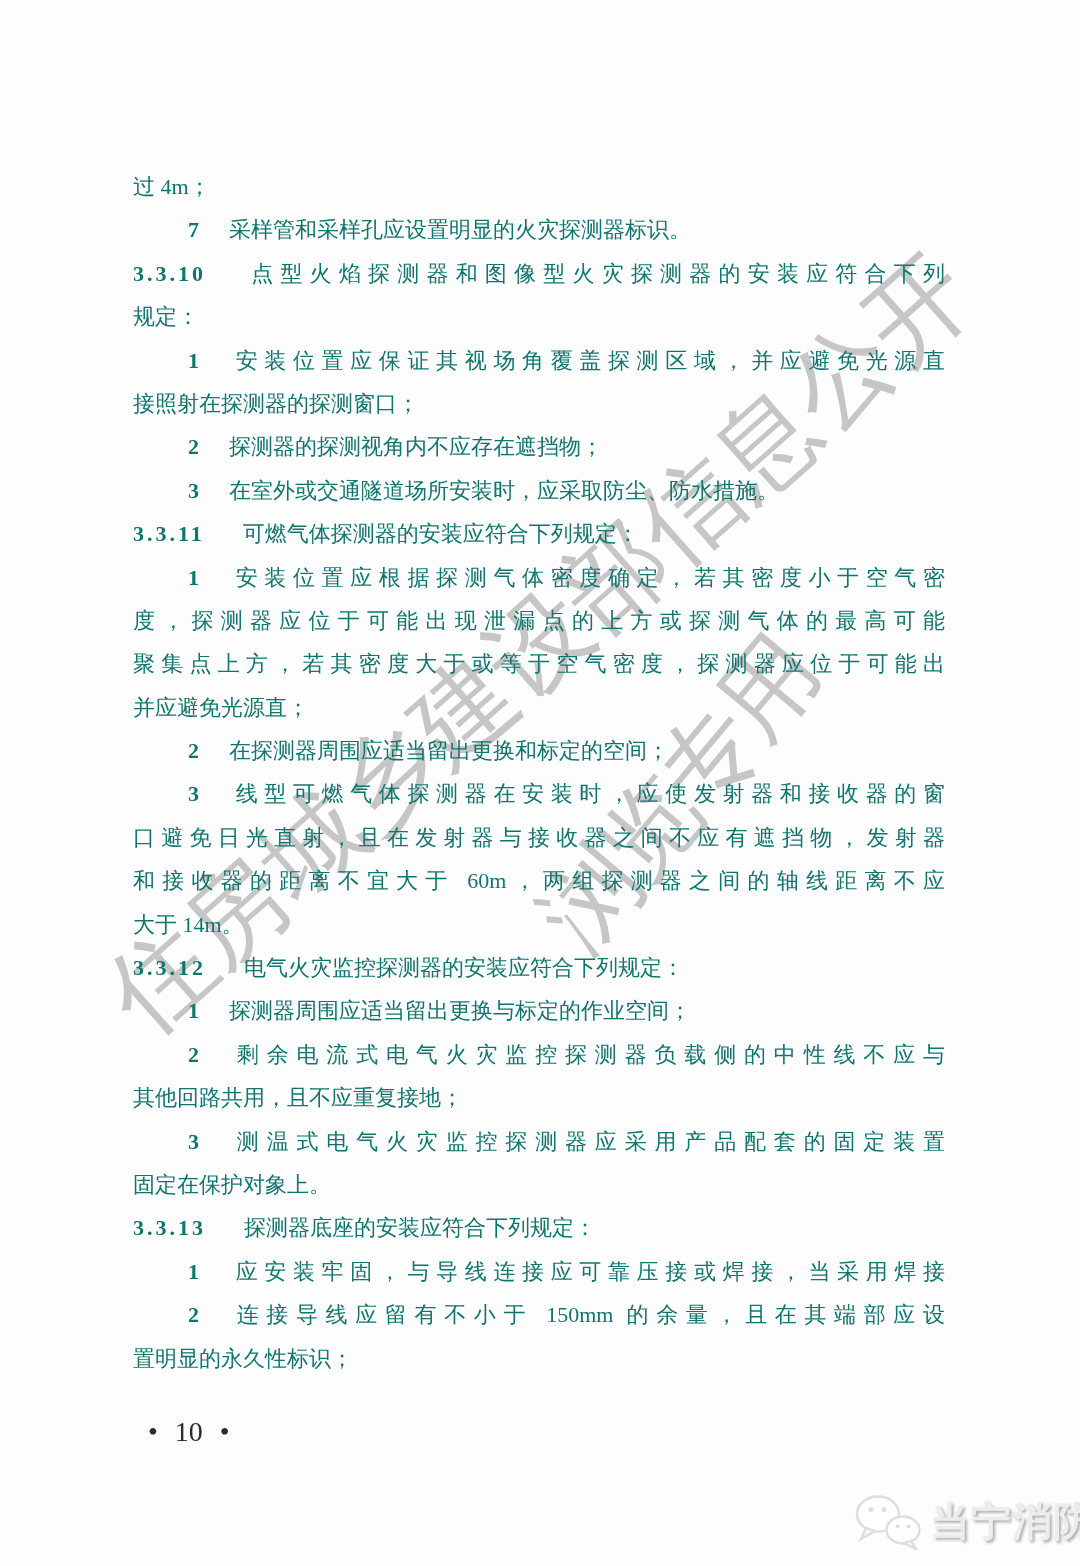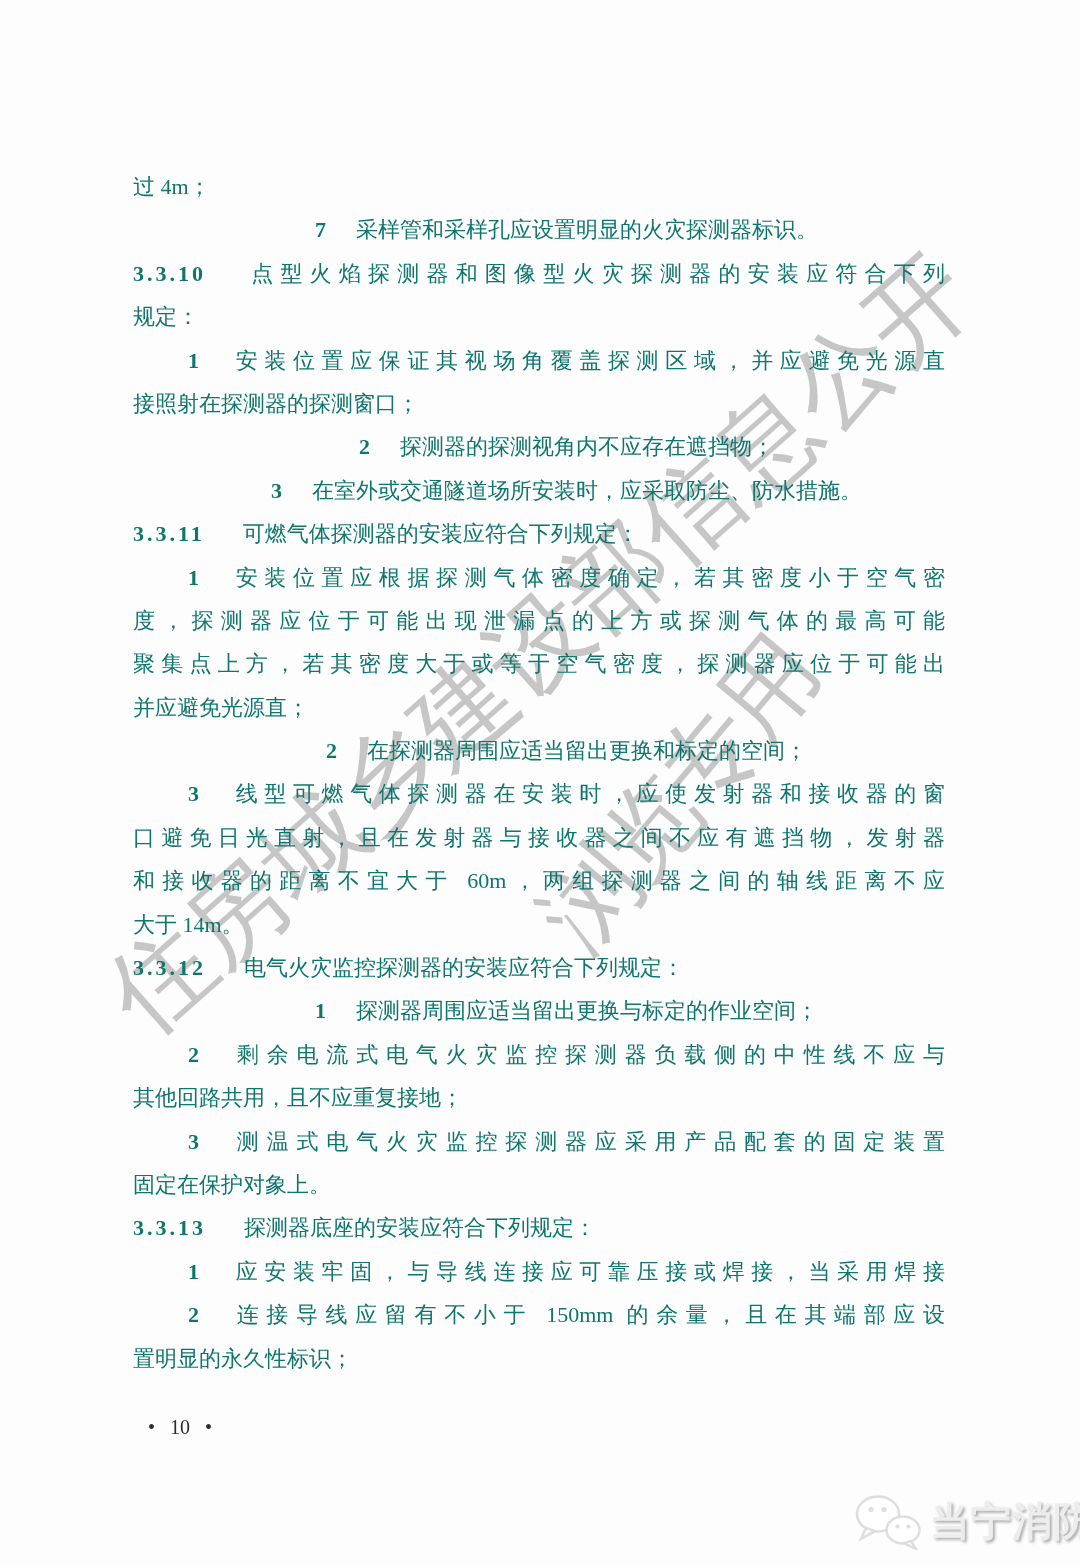--- a/index.html
+++ b/index.html
@@ -44,35 +44,35 @@
     height:43.4px;
     line-height:43.4px;
     white-space:nowrap;
     overflow:visible;
   }
   .line.fill{
     white-space:normal;
     text-align:justify;
     text-align-last:justify;
   }
-  .line.ind{padding-left:55px;text-align:center;}
+  .line.ind{padding-left:55px;}
   .num{
     font-weight:bold;
     margin-right:30px;
   }
   .num.sec{
     margin-right:38px;
     letter-spacing:3px;
     margin-top:8px;
   }
   .pageno{
     position:absolute;
     left:148px;top:1416px;
     z-index:2;
-    font-size:20px;
+    font-size:28px;
     color:#2b2b2b;
     word-spacing:10px;
   }
   
   .brand{
     position:absolute;
     left:852px;top:1492px;
     z-index:3;
     display:flex;
     align-items:center;

